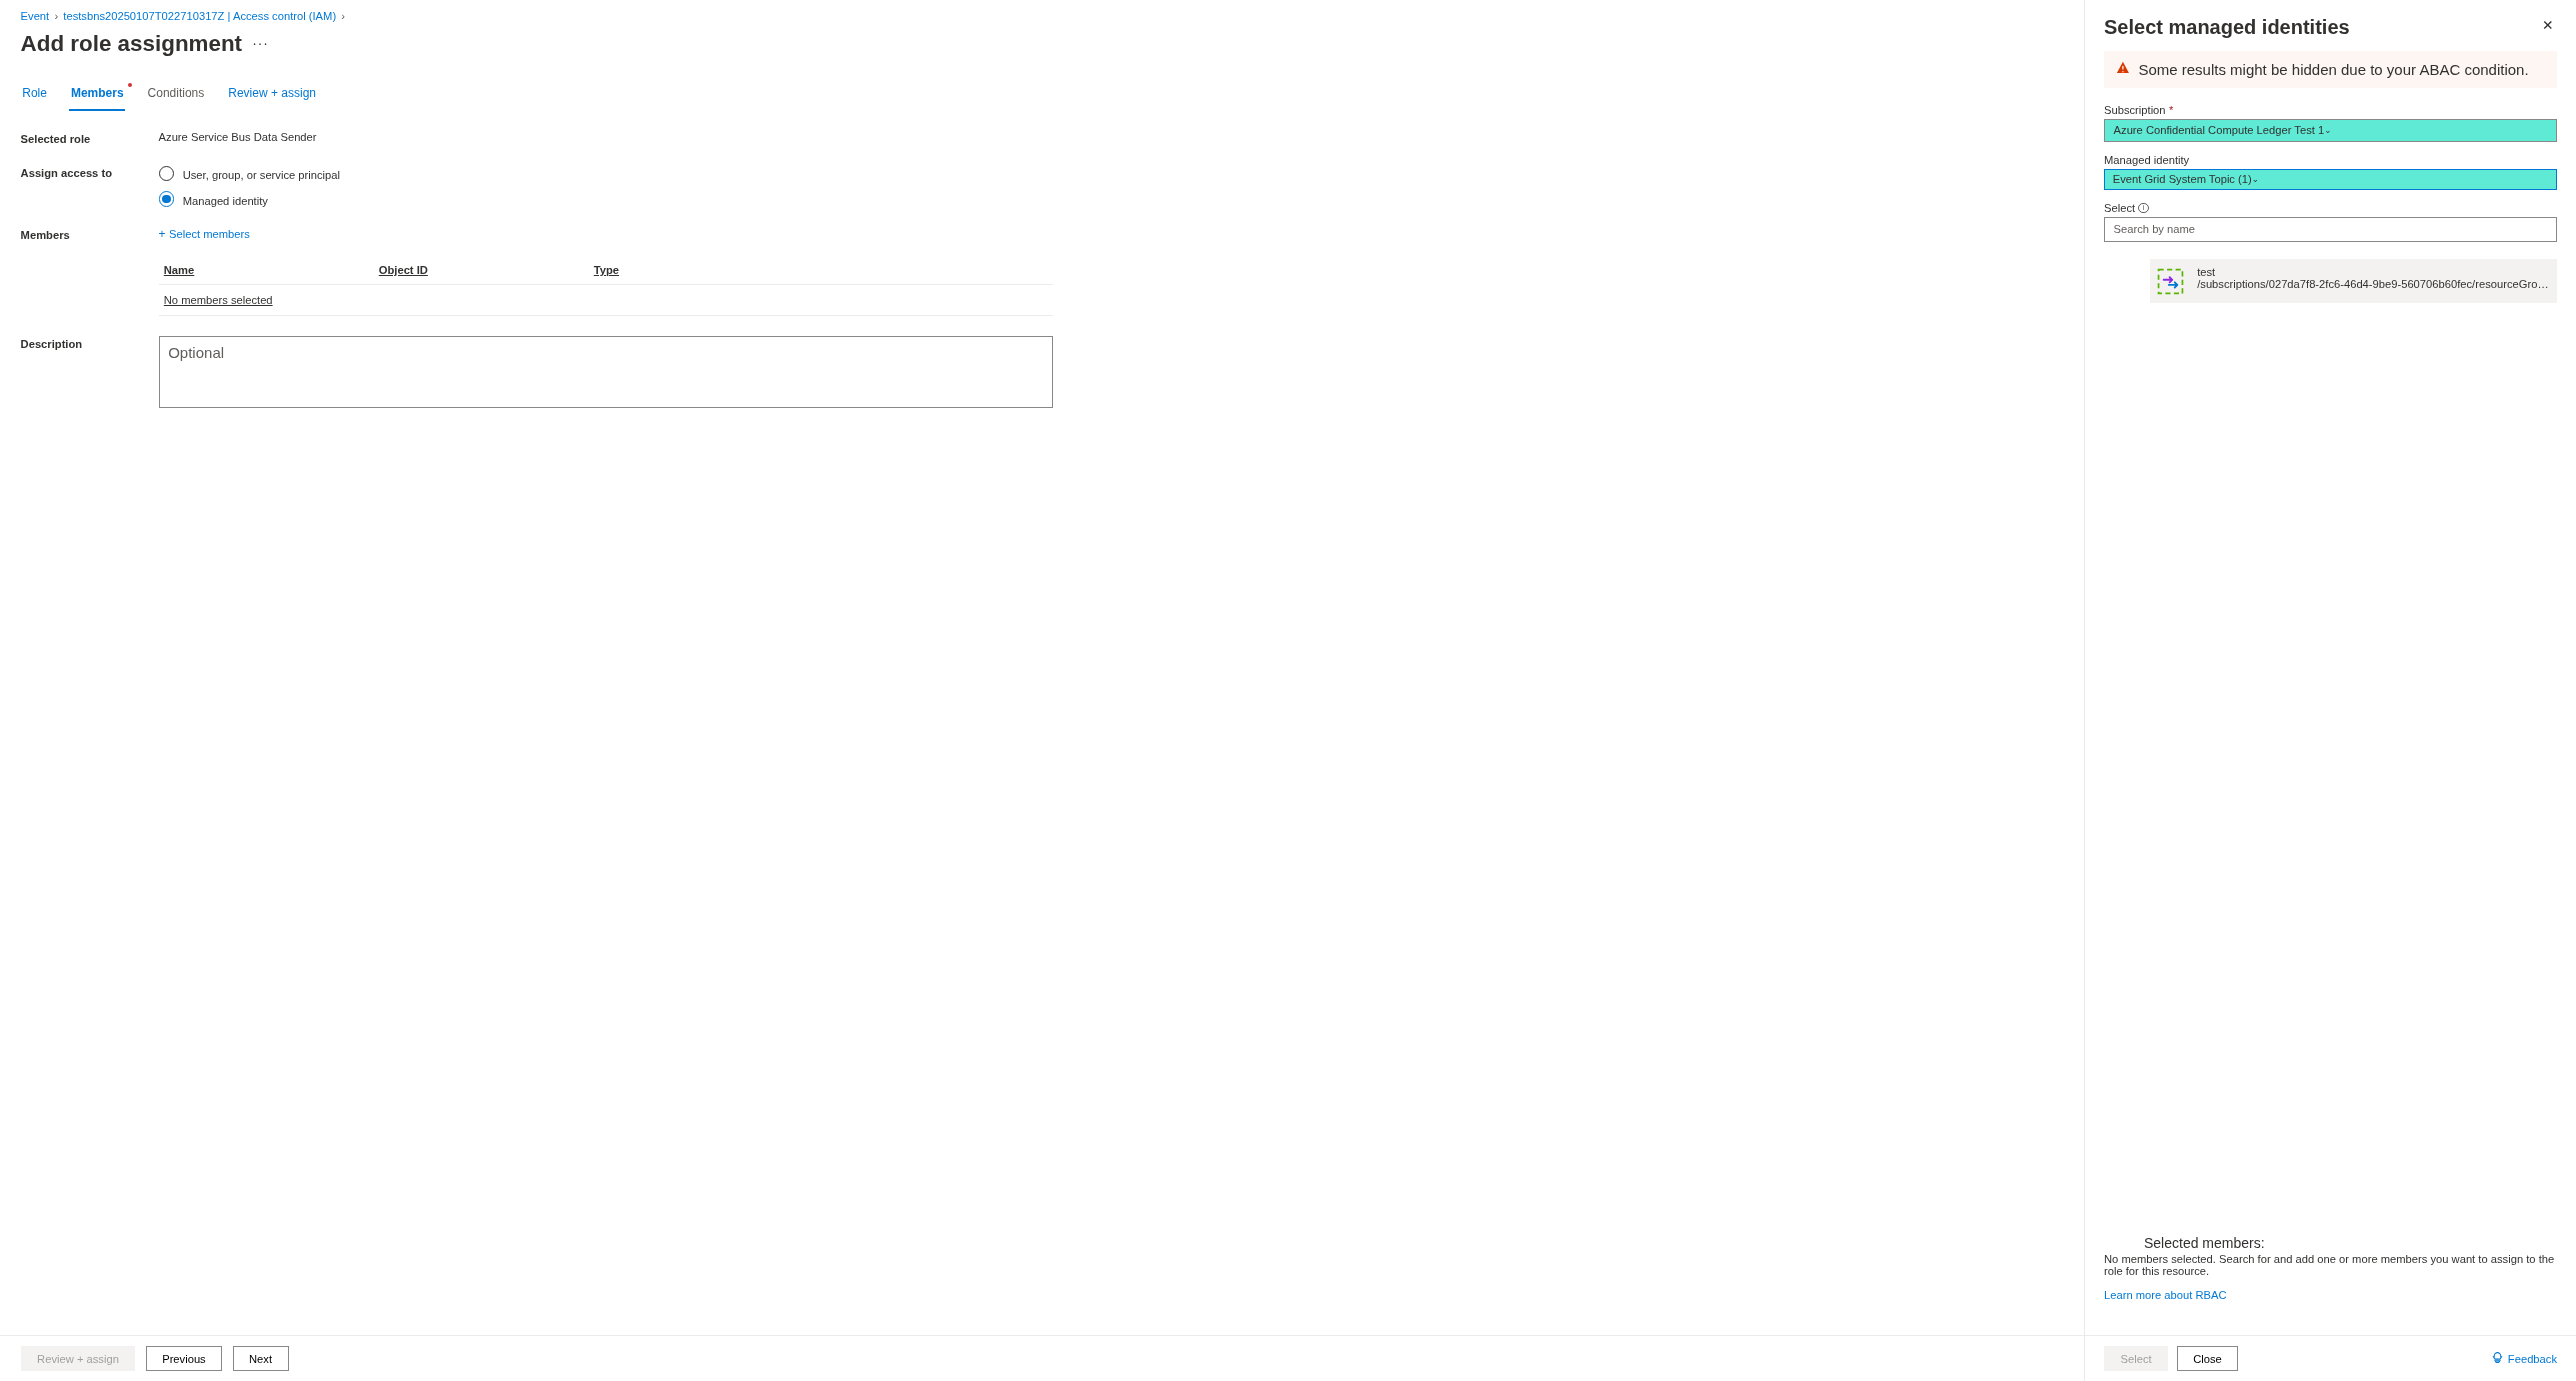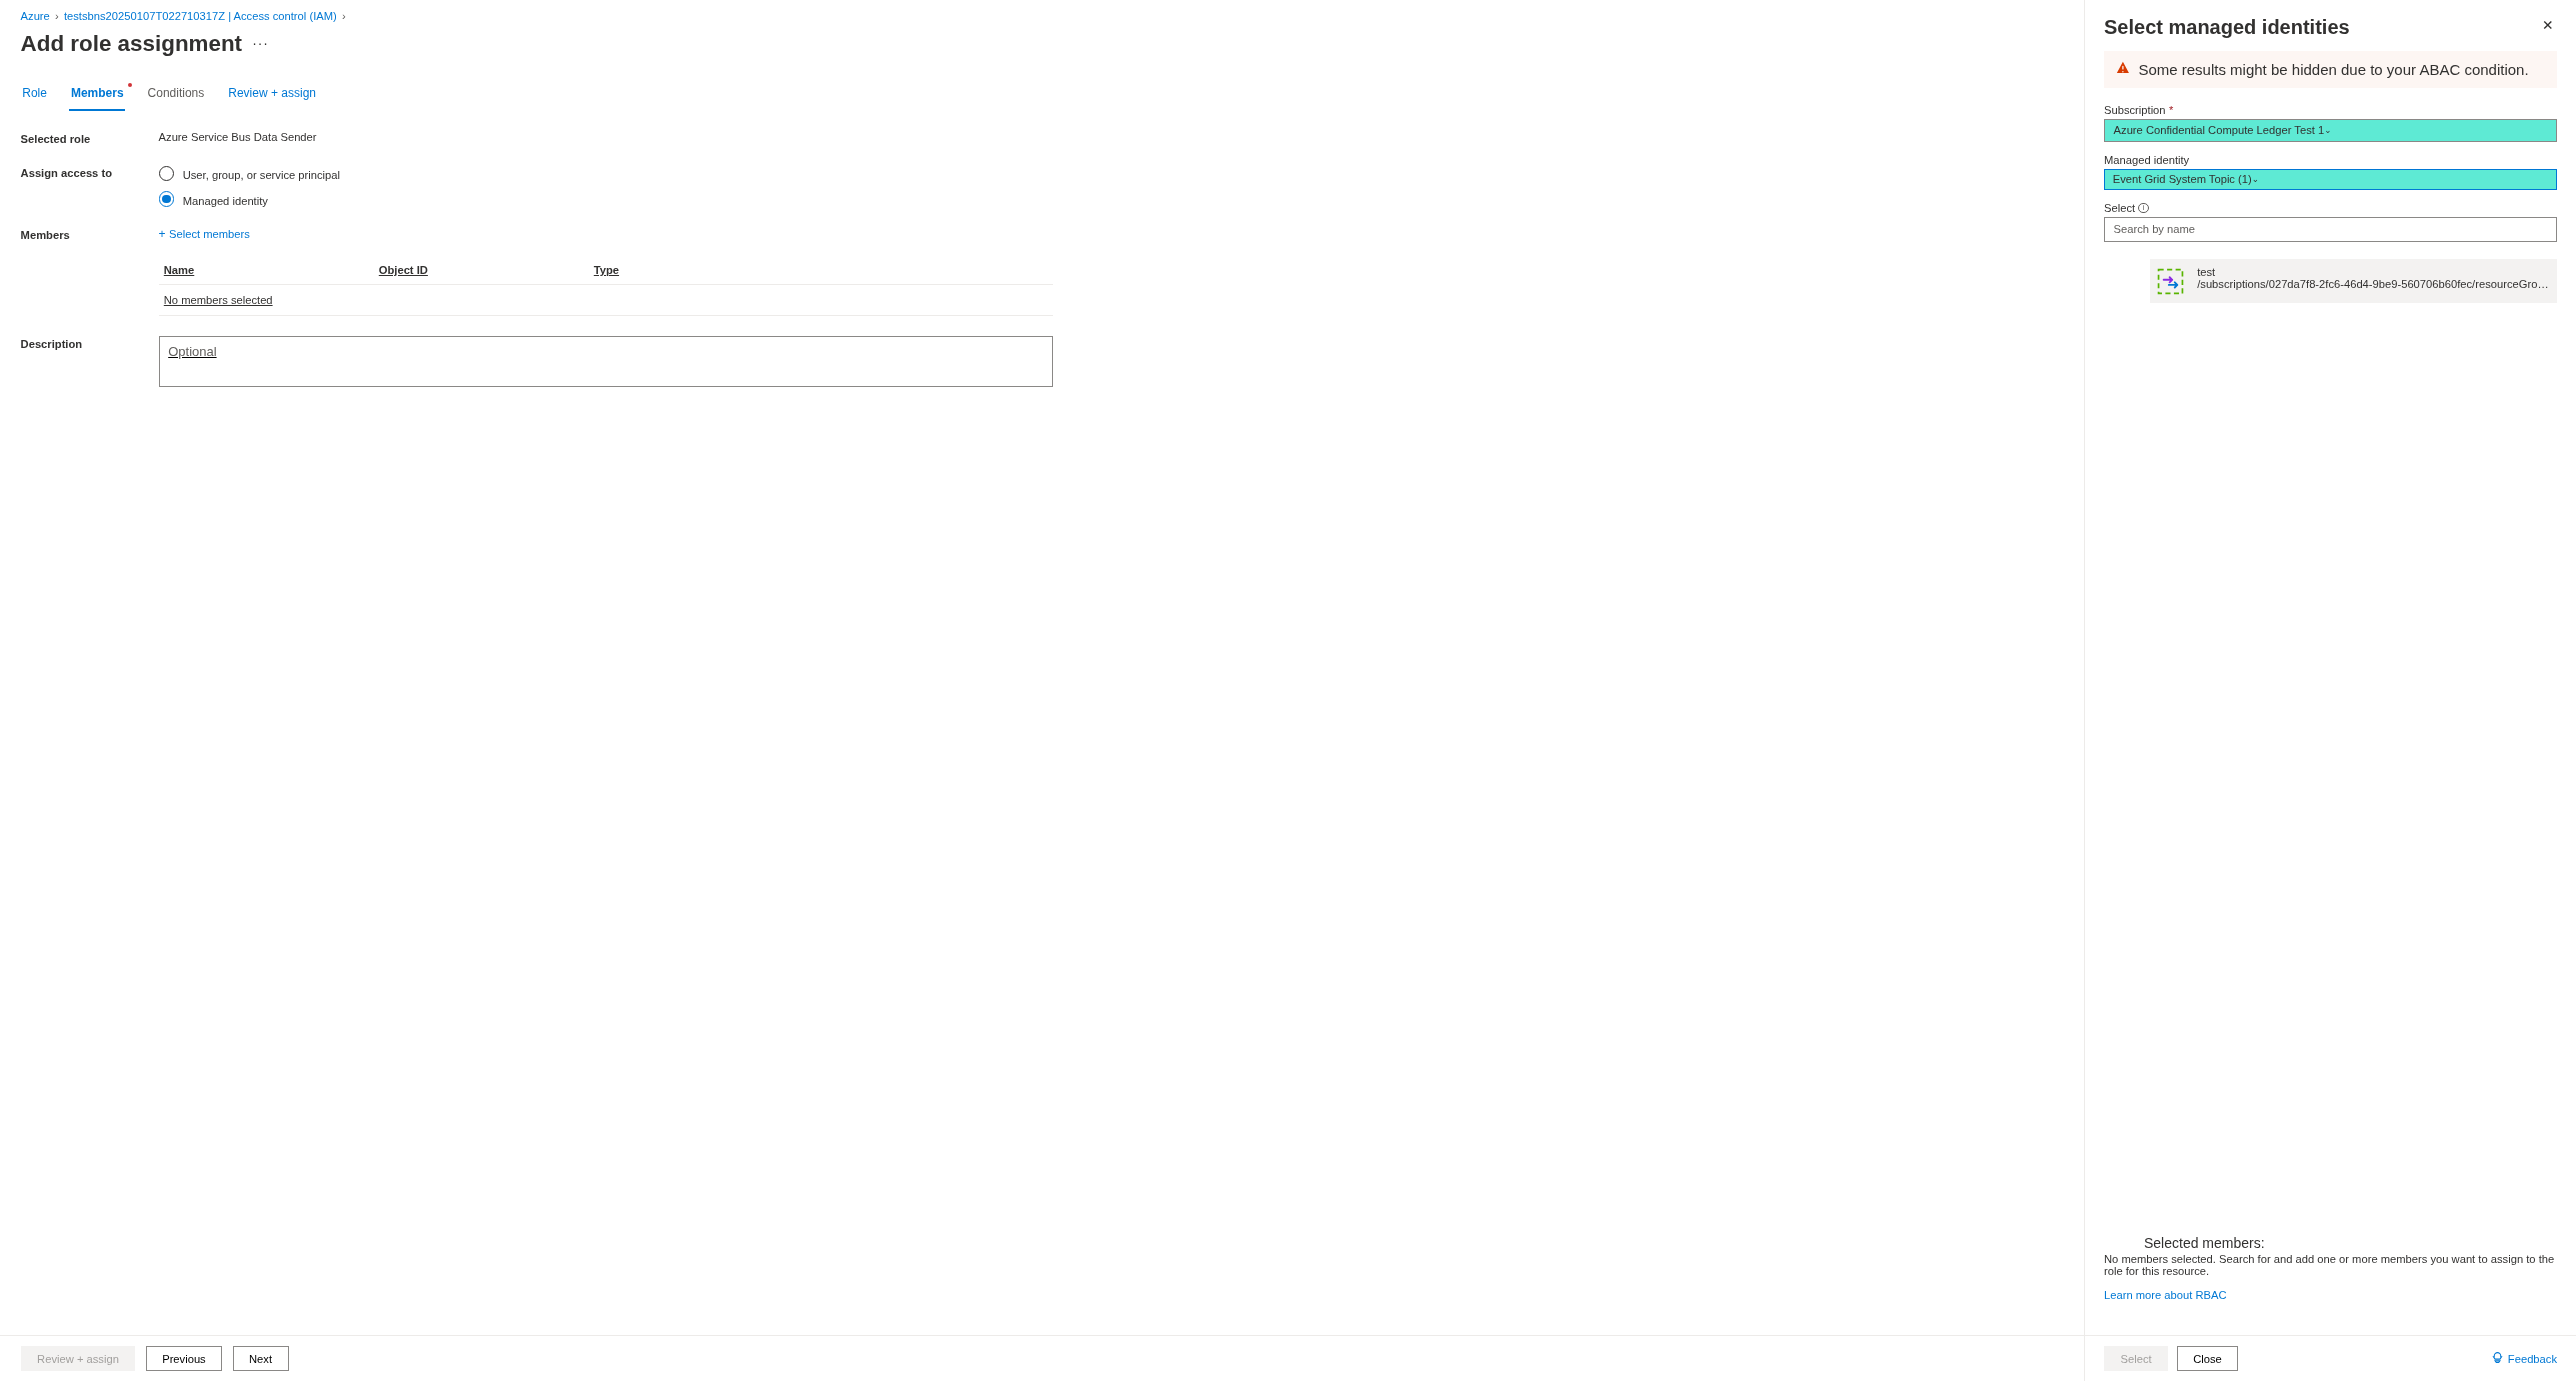--- a/index.html
+++ b/index.html
@@ -38,21 +38,21 @@
   .plus-icon { font-size: 12px; }
 
   .members-table { margin-top: 13.8px; border-top: none; text-decoration: underline; }
   .members-table .thead, .members-table .trow { display: flex; padding: 8.6px 5.2px; }
   .members-table .thead { font-weight: 600; border-bottom: 0.9px solid #edebe9; }
   .members-table .thead .col:nth-child(1){ flex: 0 0 215px; }
   .members-table .thead .col:nth-child(2){ flex: 0 0 215px; }
   .members-table .thead .col:nth-child(3){ flex: 1; }
   .members-table .trow { border-bottom: 0.9px solid #edebe9; color: #323130; }
 
-  .desc-textarea { width: 100%; max-width: 1032px; height: 51px; border: 0.9px solid #8a8886; resize: none; padding: 6.9px 8.6px; font-family: inherit; font-size: 13px; text-decoration: underline; }
+  .desc-textarea { width: 100%; max-width: 1032px; height: 72px; border: 0.9px solid #8a8886; resize: none; padding: 6.9px 8.6px; font-family: inherit; font-size: 15px; }
   .desc-textarea::placeholder { color: #605e5c; }
 
   
   .left-footer { position: absolute; bottom: 0; left: 0; right: 0; border-top: 0.9px solid #edebe9; padding: 10.3px 20.6px; display: flex; gap: 10.3px; background: #fff; }
   .btn { padding: 5.2px 15.5px; border: 0.9px solid #8a8886; background: #fff; font-size: 11.2px; cursor: pointer; font-family: inherit; }
   .btn.primary-disabled { background: #f3f2f1; color: #a19f9d; border-color: #f3f2f1; cursor: default; }
   .btn.secondary { }
 
   
   .right-panel { width: 492px; border-left: 0.9px solid #edebe9; display: flex; flex-direction: column; background: #fff; }
@@ -91,21 +91,21 @@
   .panel-footer-left { display: flex; gap: 8.6px; }
   .feedback-link { color: #0078d4; display: flex; align-items: center; gap: 4.3px; cursor: pointer; font-size: 11.2px; }
 </style>
 </head>
 <body>
 
 <div class="main-wrap">
 
   <div class="left">
     <div class="breadcrumb">
-      <a>Azure</a>
+      <a>Event</a>
       <span class="sep">›</span>
       <a>testsbns20250107T022710317Z | Access control (IAM)</a>
       <span class="sep">›</span>
     </div>
 
     <div class="page-title-row">
       <h1 class="page-title">Add role assignment</h1>
       <span class="more-dots">···</span>
     </div>
 

